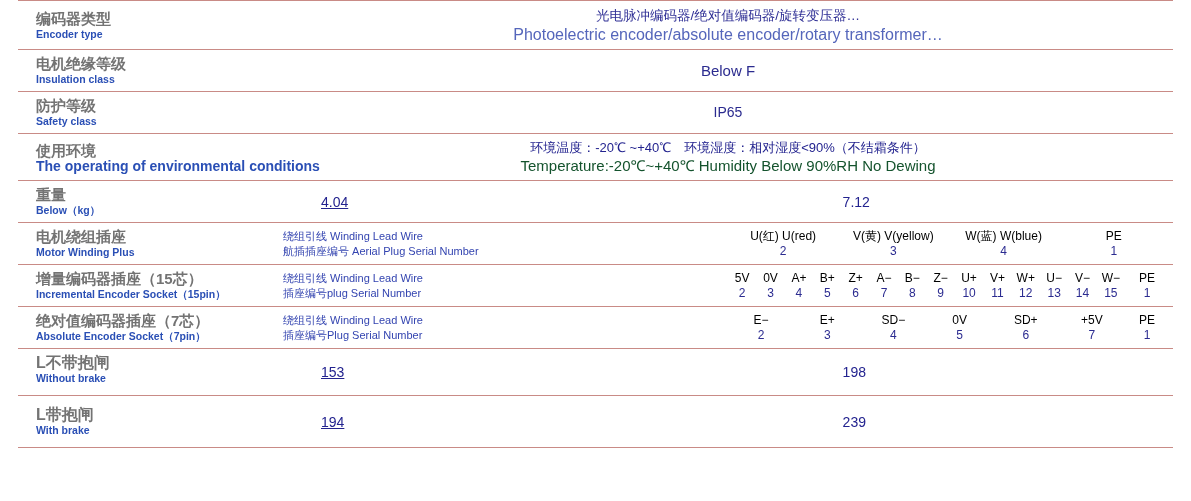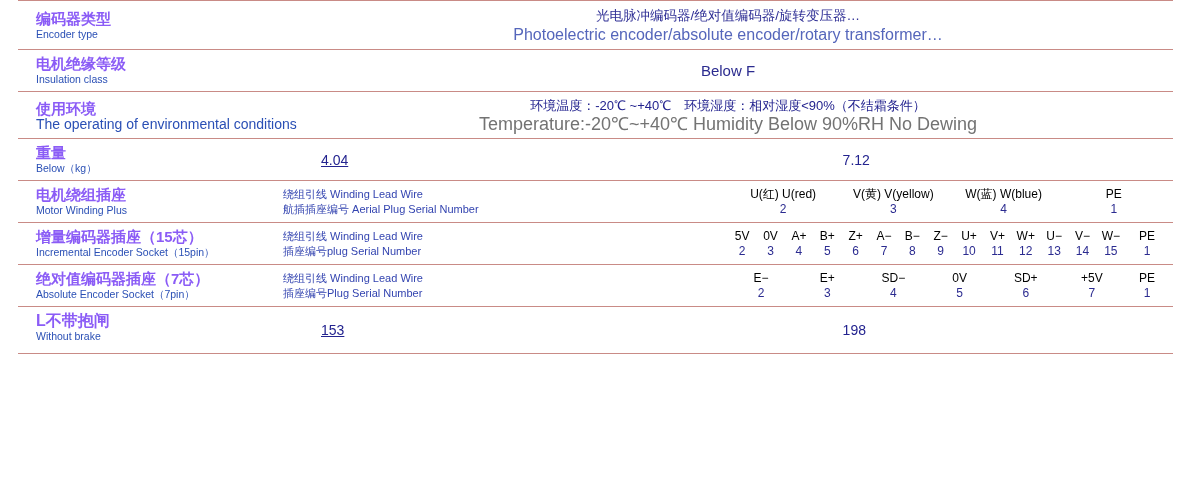--- a/index.html
+++ b/index.html
@@ -37,27 +37,27 @@
     padding: 0;
   }
   .label-cell {
     width: 265px;
     padding: 5px 0 5px 18px;
     box-sizing: border-box;
   }
   .label-cn {
     font-size: 15px;
     font-weight: bold;
-    color: #8b5cf6;
+    color: #737373;
     line-height: 18px;
     white-space: nowrap;
   }
   .label-en {
     font-size: 10.5px;
-    font-weight: normal;
+    font-weight: bold;
     color: #2a4fb5;
     line-height: 13px;
     white-space: nowrap;
   }
   .sub-cell {
     width: 230px;
     padding: 5px 0 5px 0;
     box-sizing: border-box;
     color: #3a3aa8;
   }
@@ -83,22 +83,22 @@
   .center-val .en {
     font-size: 16px;
     color: #5566bb;
   }
   .env-line1 {
     font-size: 13px;
     color: #23238f;
     line-height: 18px;
   }
   .env-line2 {
-    font-size: 18px;
-    color: #737373;
+    font-size: 15px;
+    color: #14532d;
     line-height: 18px;
   }
   .big-val {
     font-size: 14px;
     color: #23238f;
   }
   .twocol {
     display: flex;
     width: 100%;
   }
@@ -170,20 +170,31 @@
         <div class="label-cn">电机绝缘等级</div>
         <div class="label-en">Insulation class</div>
       </td>
       <td class="val-cell" colspan="2">
         <div class="center-val" style="font-size:15px;">
           <span>Below F</span>
         </div>
       </td>
     </tr>
 
+    <tr>
+      <td class="label-cell">
+        <div class="label-cn">防护等级</div>
+        <div class="label-en">Safety class</div>
+      </td>
+      <td class="val-cell" colspan="2">
+        <div class="center-val" style="font-size:14px;">
+          <span>IP65</span>
+        </div>
+      </td>
+    </tr>
 
     <tr>
       <td class="label-cell">
         <div class="label-cn">使用环境</div>
         <div class="label-en" style="font-size:14px;">The operating of environmental conditions</div>
       </td>
       <td class="val-cell" colspan="2">
         <div class="center-val">
           <div class="env-line1">环境温度：-20℃ ~+40℃　环境湿度：相对湿度&lt;90%（不结霜条件）</div>
           <div class="env-line2">Temperature:-20℃~+40℃  Humidity Below 90%RH No Dewing</div>
@@ -319,16 +330,28 @@
         <div class="label-en">Without brake</div>
       </td>
       <td class="val-cell" colspan="2">
         <div class="twocol">
           <div class="c1 big-val">153</div>
           <div class="c2 big-val">198</div>
         </div>
       </td>
     </tr>
 
+    <tr>
+      <td class="label-cell" style="padding-top:10px;padding-bottom:10px;">
+        <div class="label-cn" style="font-size:16px;">L带抱闸</div>
+        <div class="label-en"> With brake</div>
+      </td>
+      <td class="val-cell" colspan="2">
+        <div class="twocol">
+          <div class="c1 big-val">194</div>
+          <div class="c2 big-val">239</div>
+        </div>
+      </td>
+    </tr>
 
   </tbody>
     </table>
 </div>
 
 </body></html>

